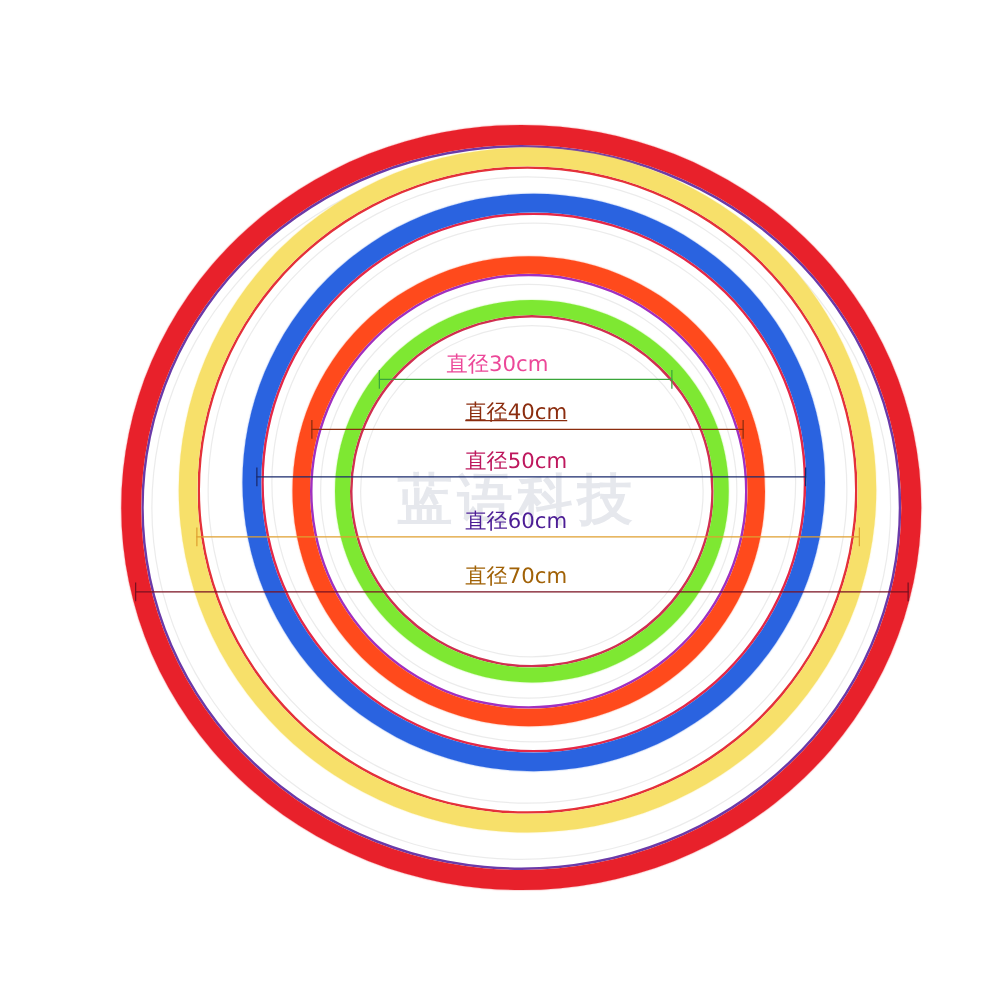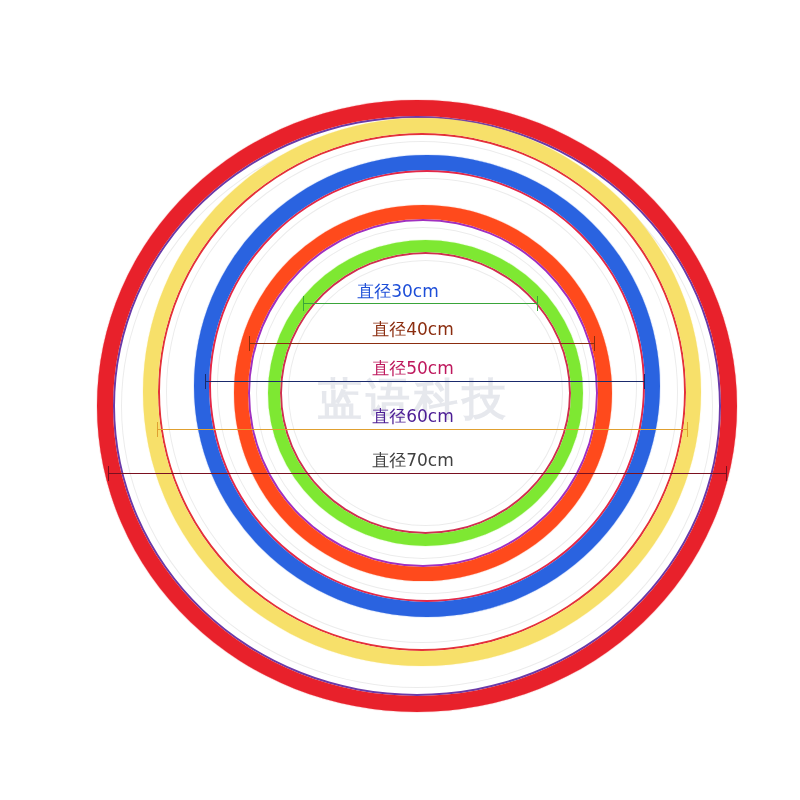--- a/index.html
+++ b/index.html
@@ -22,39 +22,39 @@
 <div class="stage">
   <div id="rings">
       <div class="ring" style="left: 97px; top: 100px; width: 640px; height: 612px; border: 16px solid rgb(232, 33, 43); box-shadow: rgb(107, 58, 168) 0px 0px 0px 2px inset, rgb(232, 33, 43) 0px 0px 1px;"></div>
       <div class="ring" style="left: 143px; top: 118px; width: 558px; height: 548px; border: 15px solid rgb(247, 224, 106); box-shadow: rgb(228, 49, 58) 0px 0px 0px 2px inset, rgb(247, 224, 106) 0px 0px 1px;"></div>
       <div class="ring" style="left: 194px; top: 155px; width: 466px; height: 462px; border: 15px solid rgb(42, 99, 224); box-shadow: rgb(228, 40, 72) 0px 0px 0px 2px inset, rgb(42, 99, 224) 0px 0px 1px;"></div>
       <div class="ring" style="left: 234px; top: 205px; width: 378px; height: 376px; border: 14px solid rgb(255, 74, 28); box-shadow: rgb(160, 48, 192) 0px 0px 0px 2px inset, rgb(255, 74, 28) 0px 0px 1px;"></div>
       <div class="ring" style="left: 268px; top: 240px; width: 315px; height: 306px; border: 12px solid rgb(126, 232, 50); box-shadow: rgb(208, 48, 80) 0px 0px 0px 2px inset, rgb(126, 232, 50) 0px 0px 1px;"></div>
     </div>
   <div class="watermark">蓝语科技</div>
   <div id="dims">
-      <div class="dim-label" style="left: 398px; top: 280px; color: #1d4ed8;">直径30cm</div>
+      <div class="dim-label" style="left: 398px; top: 280px; color: #ec4899;">直径30cm</div>
       <div class="dim-line" style="left: 303px; top: 303px; width: 235px; background: rgb(58, 165, 58);">
         <div class="tick l" style="background: rgb(58, 165, 58);"></div>
         <div class="tick r" style="background: rgb(58, 165, 58);"></div>
       </div>
-      <div class="dim-label" style="left: 413px; top: 318px; color: rgb(139, 45, 15);">直径40cm</div>
+      <div class="dim-label" style="left: 413px; top: 318px; color: rgb(139, 45, 15); text-decoration: underline;">直径40cm</div>
       <div class="dim-line" style="left: 249px; top: 343px; width: 346px; background: rgb(139, 45, 15);">
         <div class="tick l" style="background: rgb(139, 45, 15);"></div>
         <div class="tick r" style="background: rgb(139, 45, 15);"></div>
       </div>
       <div class="dim-label" style="left: 413px; top: 357px; color: #be185d;">直径50cm</div>
       <div class="dim-line" style="left: 205px; top: 381px; width: 440px; background: rgb(26, 42, 108);">
         <div class="tick l" style="background: rgb(26, 42, 108);"></div>
         <div class="tick r" style="background: rgb(26, 42, 108);"></div>
       </div>
       <div class="dim-label" style="left: 413px; top: 405px; color: #4c1d95;">直径60cm</div>
       <div class="dim-line" style="left: 157px; top: 429px; width: 531px; background: rgb(224, 160, 48);">
         <div class="tick l" style="background: rgb(224, 160, 48);"></div>
         <div class="tick r" style="background: rgb(224, 160, 48);"></div>
       </div>
-      <div class="dim-label" style="left: 413px; top: 449px; color: #404040;">直径70cm</div>
+      <div class="dim-label" style="left: 413px; top: 449px; color: #a16207;">直径70cm</div>
       <div class="dim-line" style="left: 108px; top: 473px; width: 619px; background: rgb(122, 16, 32);">
         <div class="tick l" style="background: rgb(122, 16, 32);"></div>
         <div class="tick r" style="background: rgb(122, 16, 32);"></div>
       </div>
     </div>
 </div>
 
 </body></html>

